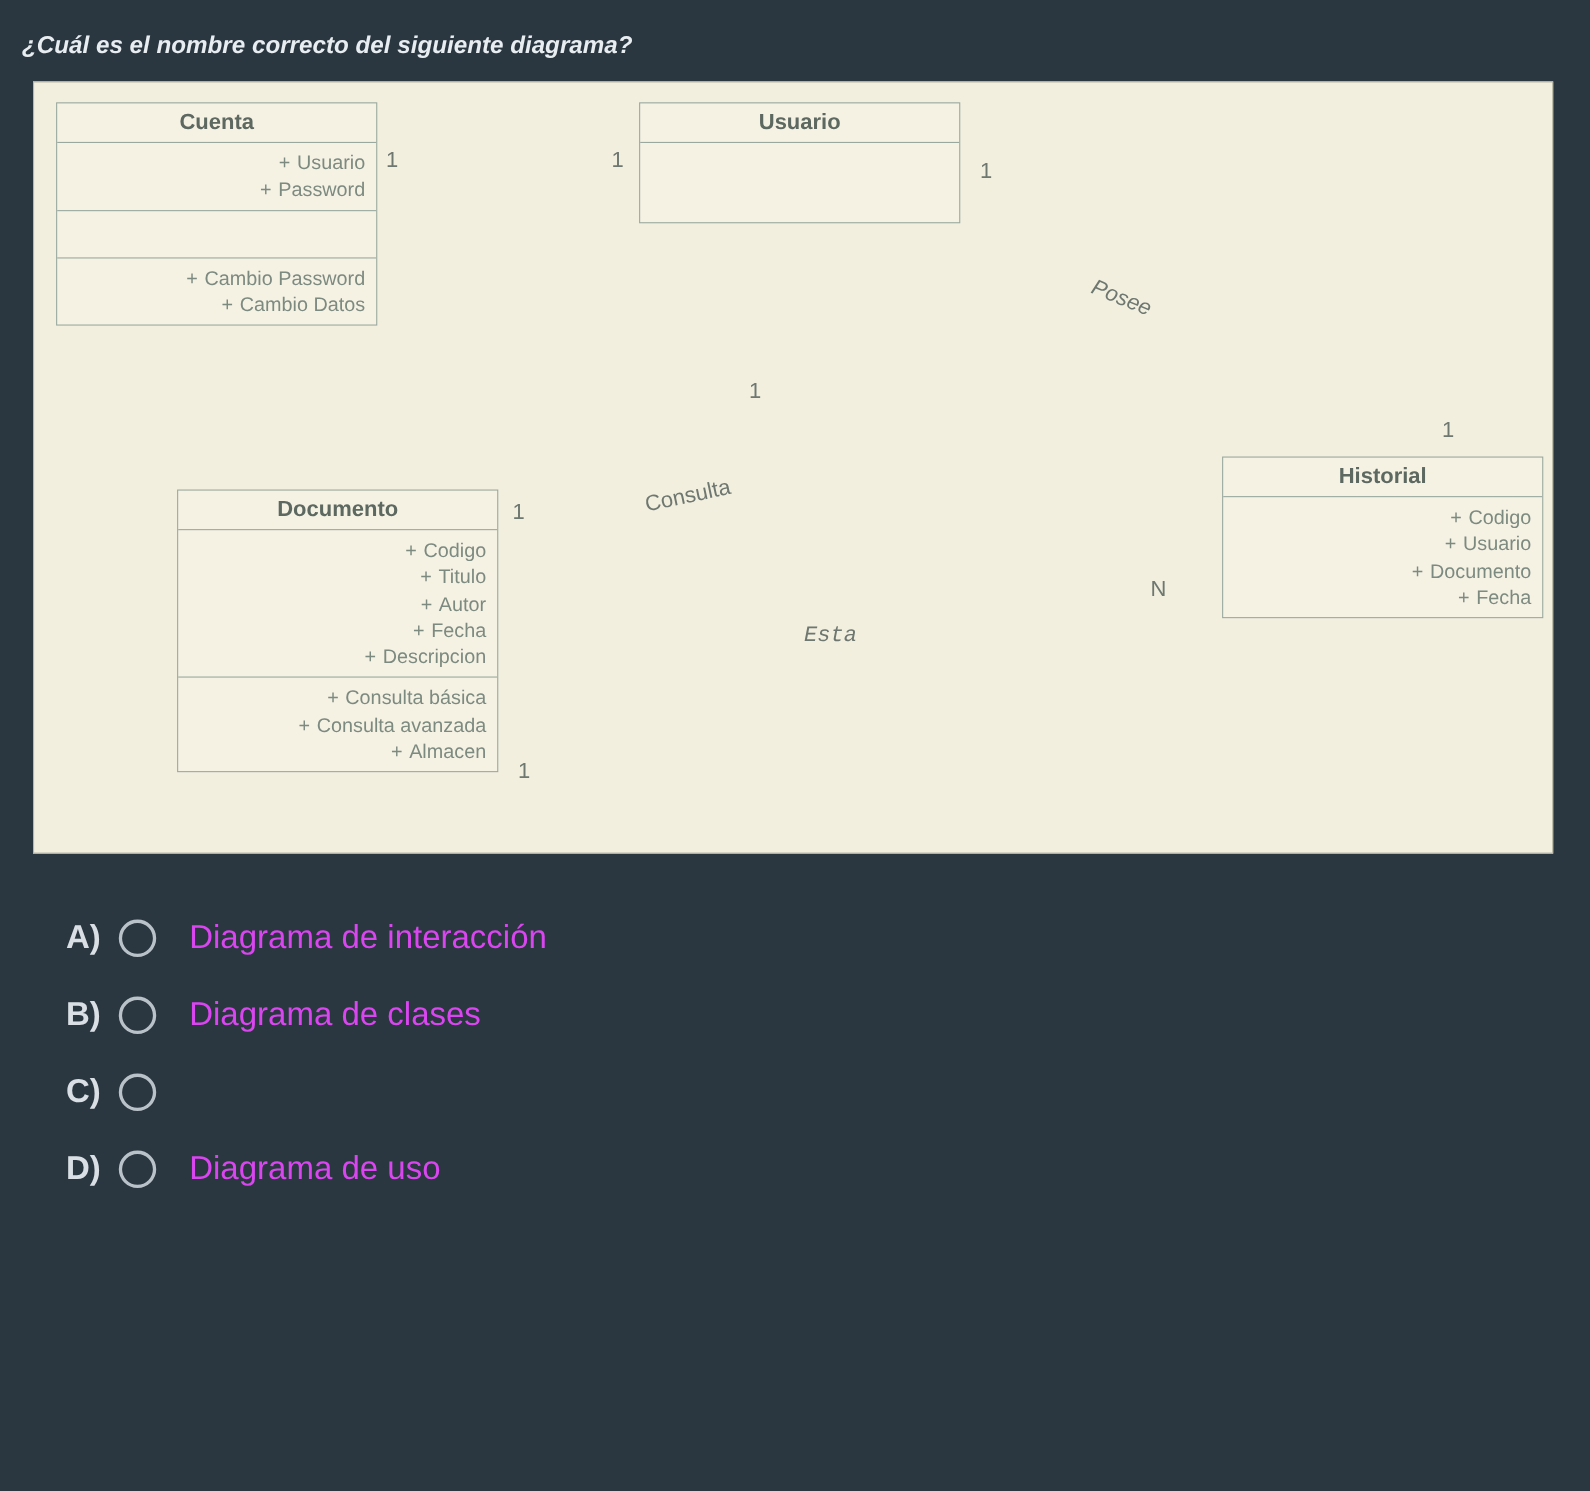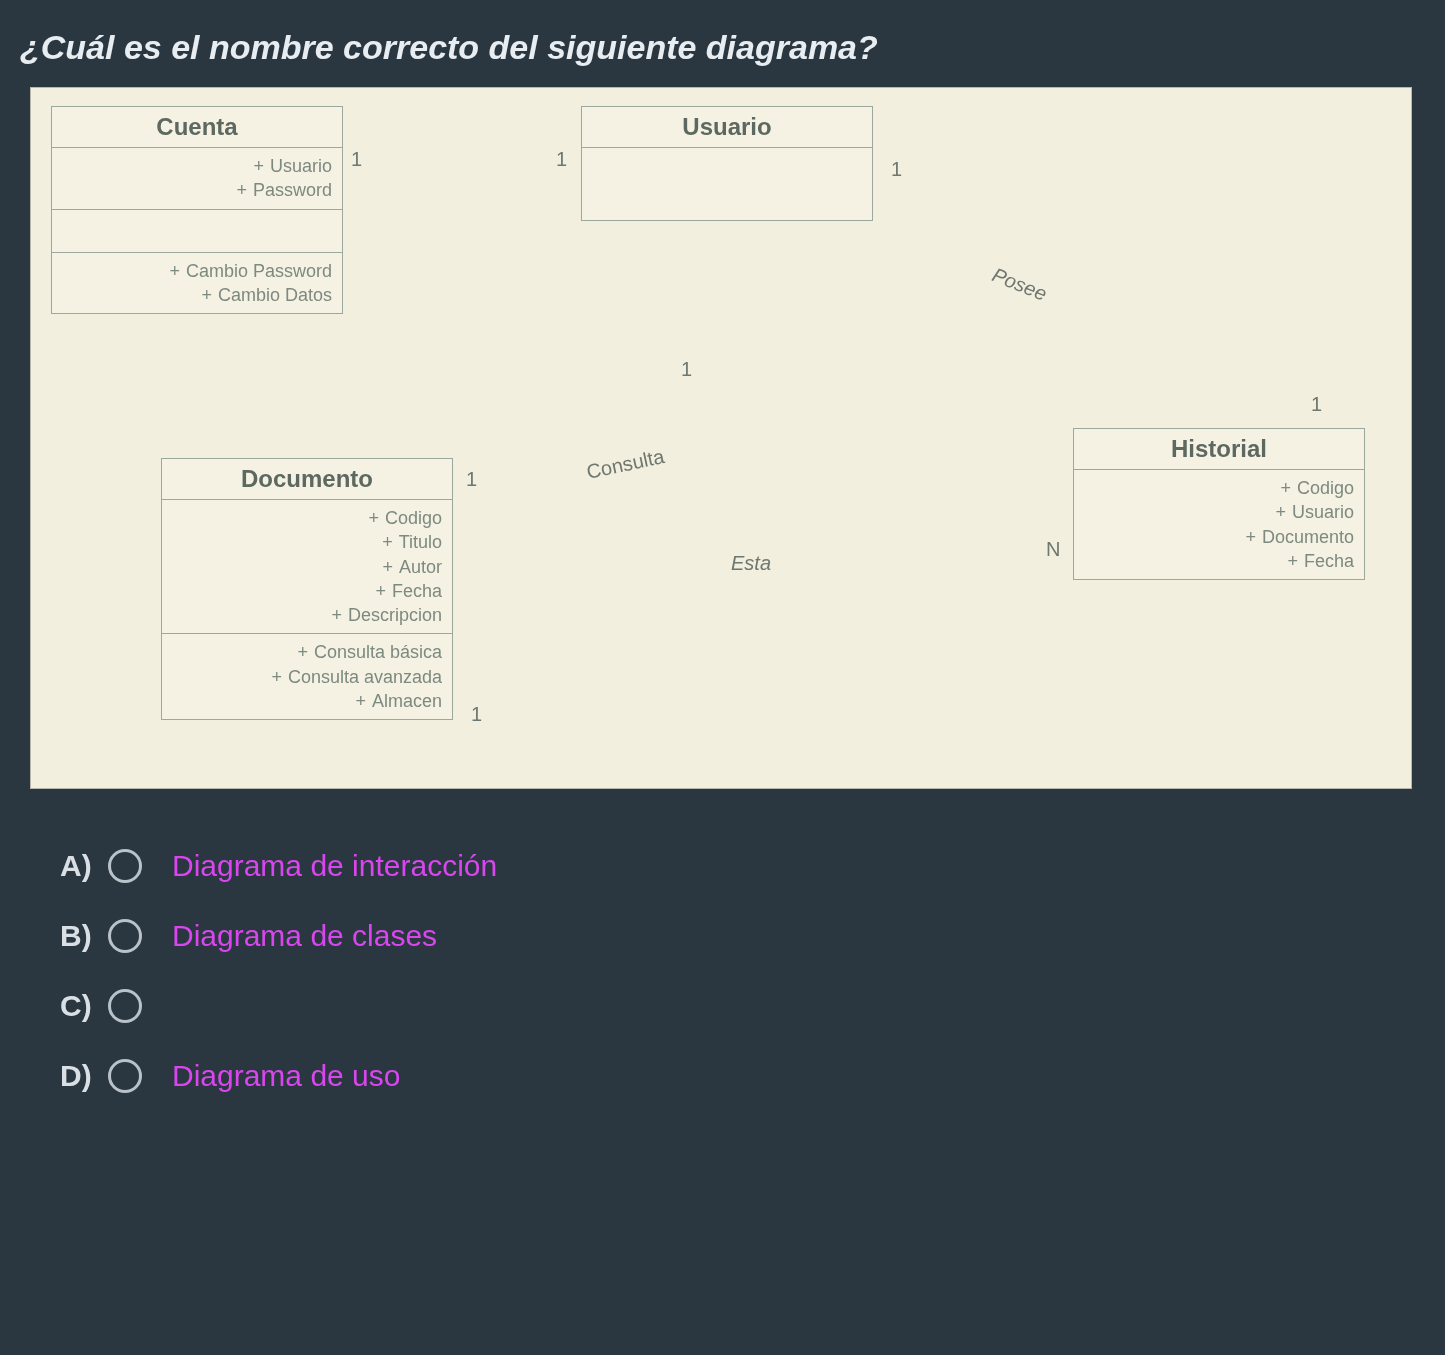--- a/index.html
+++ b/index.html
@@ -1,20 +1,20 @@
 <!DOCTYPE html>
 <html><head>
 <meta charset="utf-8">
 <style>
   html,body{margin:0;padding:0;background:#2b3740;font-family:Arial,Helvetica,sans-serif;}
   .page{width:1445px;height:1355px;position:relative;color:#d9dfe4;}
-  .question{padding:28px 20px 20px 20px;font-size:34px;font-weight:bold;font-style:italic;color:#e8edf1;}
+  .question{padding:28px 20px 20px 20px;font-size:22px;font-weight:bold;font-style:italic;color:#e8edf1;}
   .diagram-panel{position:relative;margin:0 30px;width:1380px;height:700px;background:#f3efdf;border:1px solid #b9b8a8;overflow:hidden;}
   .uml{position:absolute;border:1px solid #9aa89e;background:#f5f2e4;color:#6e7870;font-size:18px;}
-  .uml .title{border-bottom:1px solid #9aa89e;padding:6px 8px;text-align:center;font-weight:600;color:#5c6860;font-size:24px;}
+  .uml .title{border-bottom:1px solid #9aa89e;padding:6px 8px;text-align:center;font-weight:600;color:#5c6860;font-size:20px;}
   .uml .sec{border-bottom:1px solid #9aa89e;padding:6px 10px;line-height:1.35;}
   .uml .sec:last-child{border-bottom:none;}
   .uml .row{white-space:nowrap;color:#7d8a80;text-align:right;}
   .uml .bullet{color:#7d8a80;margin-right:6px;}
   .mult{position:absolute;color:#6e7870;font-size:20px;}
   .assoc{position:absolute;color:#6e7870;font-size:20px;transform-origin:center;}
   .options{margin-top:60px;padding-left:60px;}
   .opt{display:flex;align-items:center;margin:36px 0;}
   .opt .letter{width:48px;font-size:30px;font-weight:bold;color:#d9dfe4;}
   .opt .radio{width:28px;height:28px;border:3px solid #b9c2c8;border-radius:50%;margin-right:30px;}
@@ -56,42 +56,42 @@
         <div class="row"><span class="bullet">+</span><span>Fecha</span></div>
         <div class="row"><span class="bullet">+</span><span>Descripcion</span></div>
       </div>
       <div class="sec">
         <div class="row"><span class="bullet">+</span><span>Consulta básica</span></div>
         <div class="row"><span class="bullet">+</span><span>Consulta avanzada</span></div>
         <div class="row"><span class="bullet">+</span><span>Almacen</span></div>
       </div>
     </div>
 
-    <div class="uml" style="left:1042px;top:340px;width:290px;">
+    <div class="uml" style="left:1080px;top:340px;width:290px;">
       <div class="title">Historial</div>
       <div class="sec">
         <div class="row"><span class="bullet">+</span><span>Codigo</span></div>
         <div class="row"><span class="bullet">+</span><span>Usuario</span></div>
         <div class="row"><span class="bullet">+</span><span>Documento</span></div>
         <div class="row"><span class="bullet">+</span><span>Fecha</span></div>
       </div>
     </div>
 
     <div class="mult" style="left:320px;top:60px;">1</div>
     <div class="mult" style="left:525px;top:60px;">1</div>
 
     <div class="mult" style="left:860px;top:70px;">1</div>
     <div class="assoc" style="left:960px;top:185px;transform:rotate(22deg);font-style:italic;">Posee</div>
     <div class="mult" style="left:1280px;top:305px;">1</div>
 
     <div class="mult" style="left:650px;top:270px;">1</div>
     <div class="assoc" style="left:555px;top:365px;transform:rotate(-12deg);">Consulta</div>
 
     <div class="mult" style="left:435px;top:380px;">1</div>
-    <div class="assoc" style="left:700px;top:464px;font-style:italic;">Esta</div>
+    <div class="assoc" style="left:700px;top:492px;font-style:italic;font-family:Liberation Mono, monospace;">Esta</div>
     <div class="mult" style="left:1015px;top:450px;">N</div>
 
     <div class="mult" style="left:440px;top:615px;">1</div>
 
   </div>
 
   <div class="options">
     <div class="opt">
       <div class="letter">A)</div>
       <div class="radio"></div>

